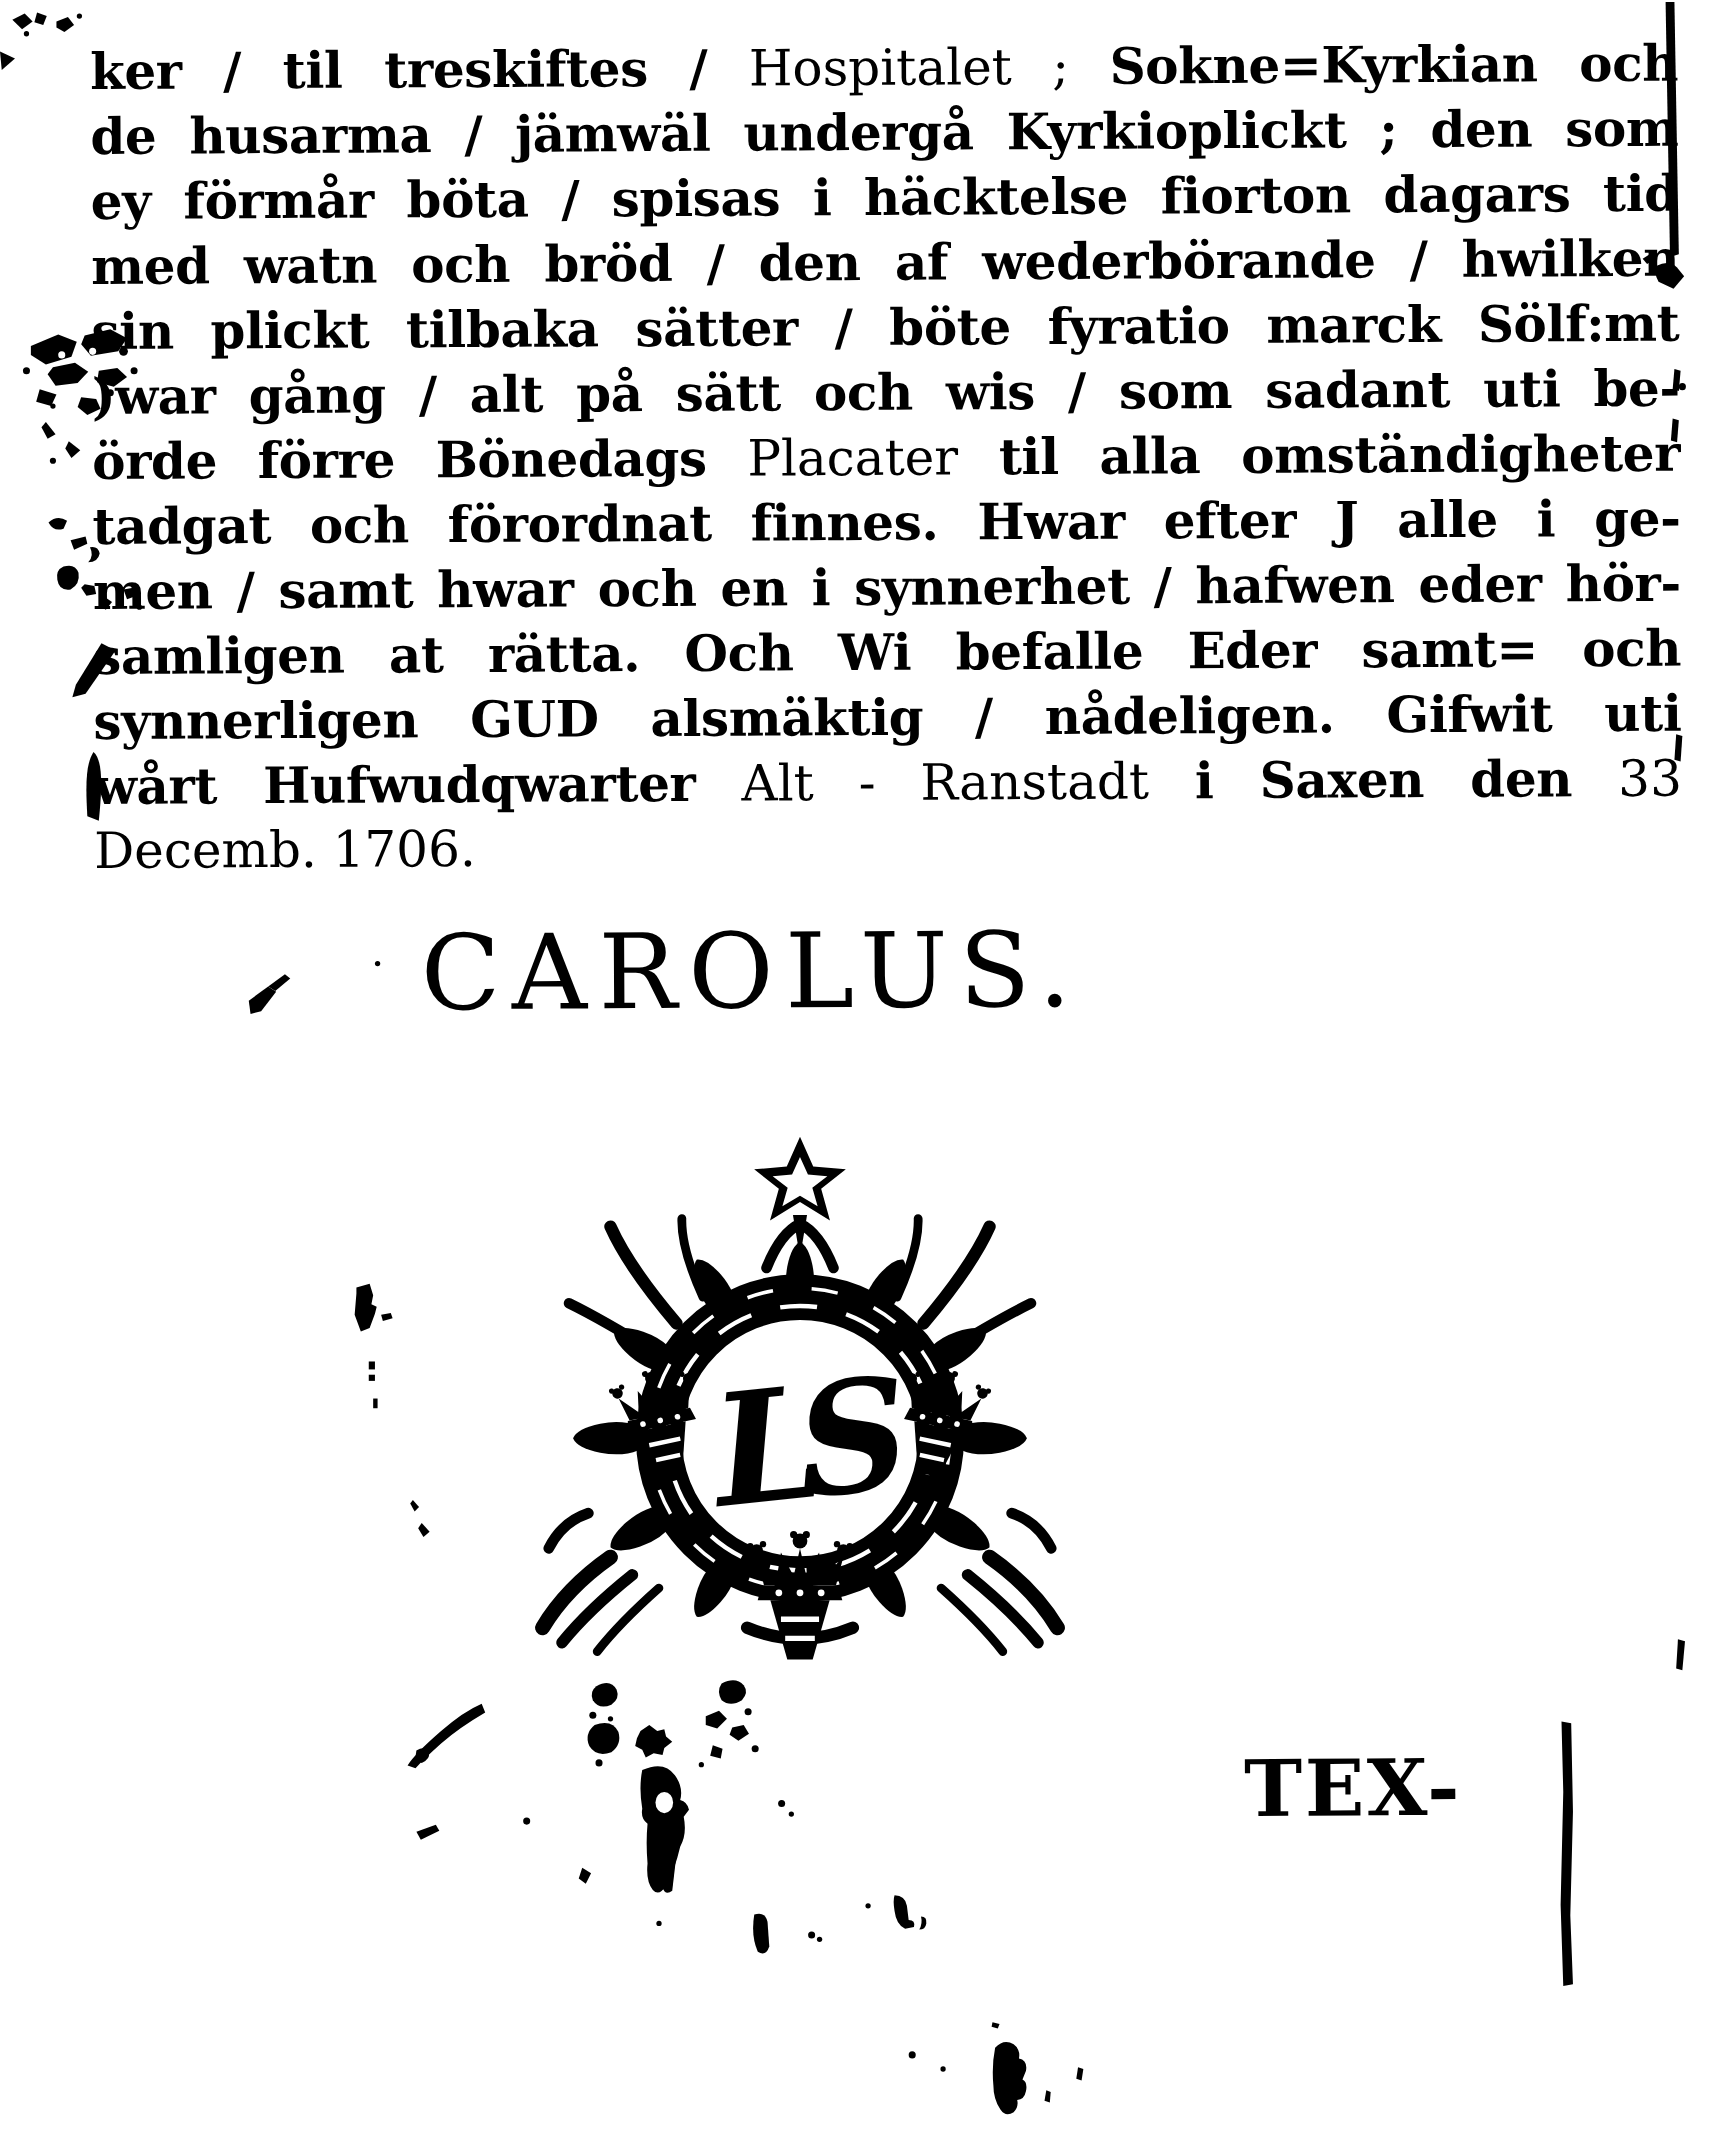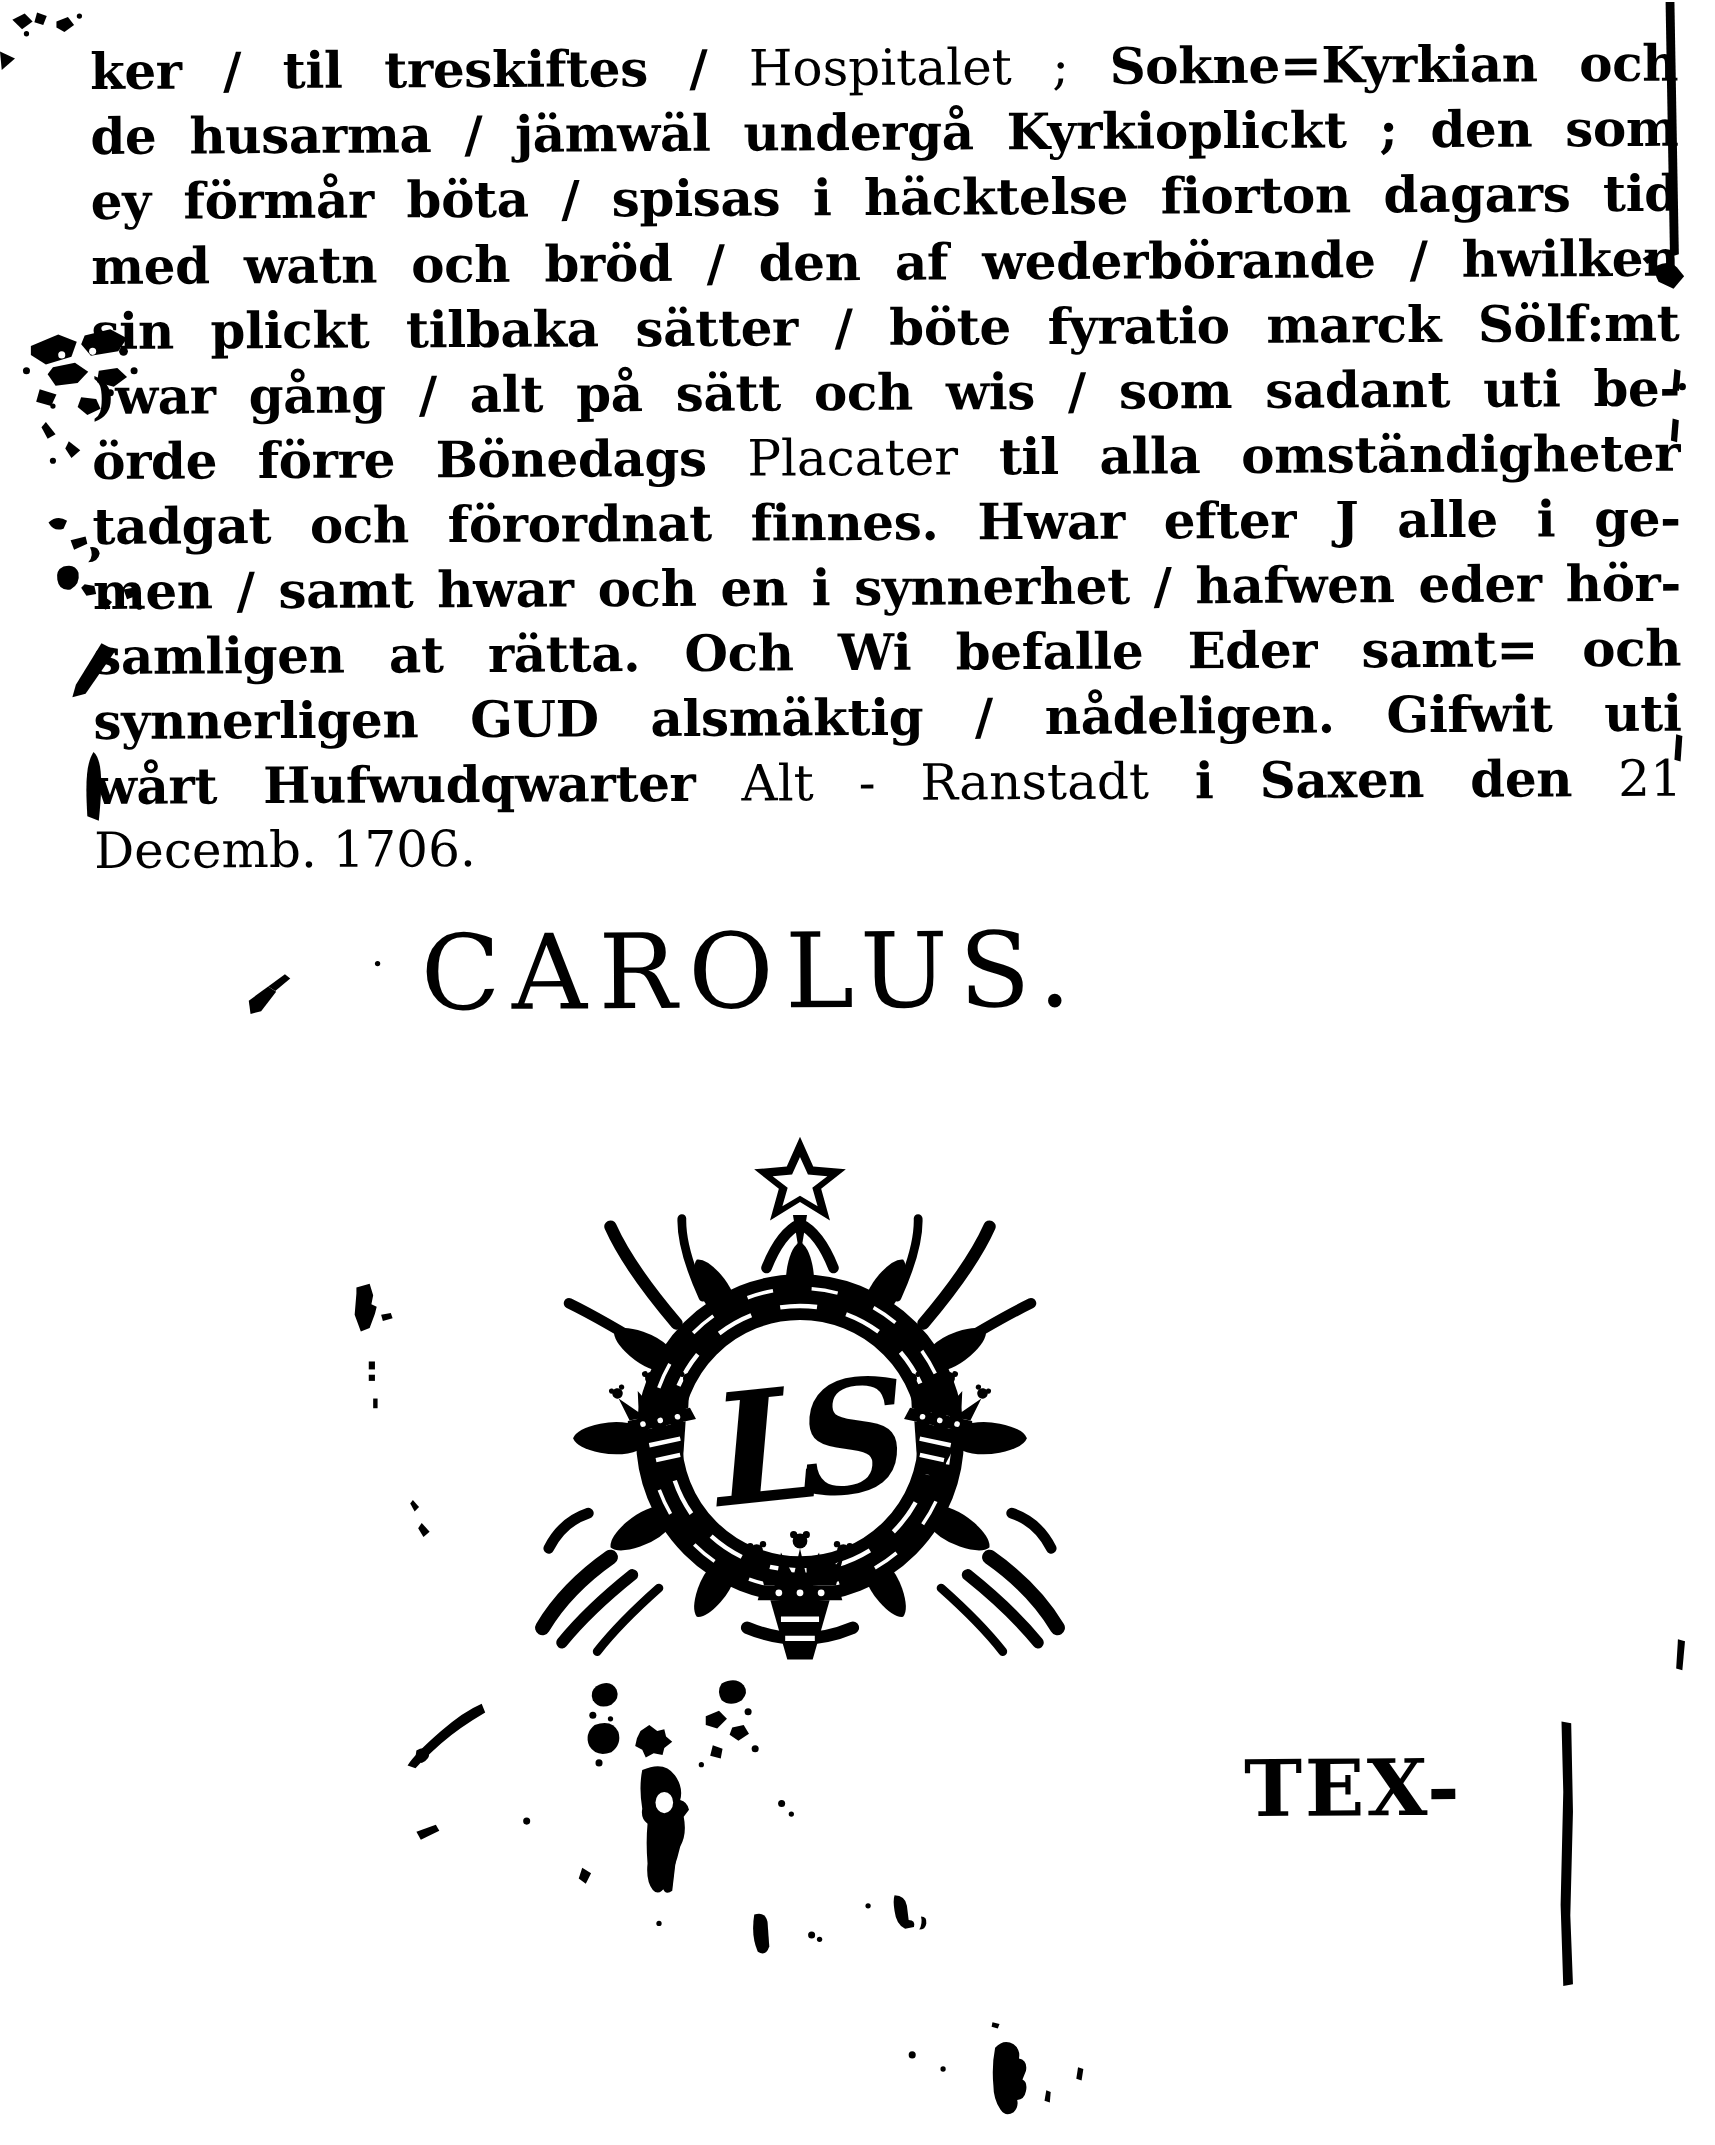--- a/index.html
+++ b/index.html
@@ -47,21 +47,21 @@
       <div class="text-line"><span class="fraktur">de husarma / jämwäl undergå Kyrkioplickt ; den som</span></div>
       <div class="text-line"><span class="fraktur">ey förmår böta / spisas i häcktelse fiorton dagars tid</span></div>
       <div class="text-line"><span class="fraktur">med watn och bröd / den af wederbörande / hwilken</span></div>
       <div class="text-line"><span class="fraktur">sin plickt tilbaka sätter / böte fyratio marck Sölf:mt</span></div>
       <div class="text-line"><span class="fraktur">)war gång / alt på sätt och wis / som sadant uti be-</span></div>
       <div class="text-line"><span class="fraktur">örde förre Bönedags </span><span class="antiqua">Placater</span><span class="fraktur"> til alla omständigheter</span></div>
       <div class="text-line"><span class="fraktur">tadgat och förordnat finnes.  Hwar efter J alle i ge-</span></div>
       <div class="text-line"><span class="fraktur">men / samt hwar och en i synnerhet / hafwen eder hör-</span></div>
       <div class="text-line"><span class="fraktur">samligen at rätta.  Och Wi befalle Eder samt= och</span></div>
       <div class="text-line"><span class="fraktur">synnerligen GUD alsmäktig / nådeligen.  Gifwit uti</span></div>
-      <div class="text-line"><span class="fraktur">wårt Hufwudqwarter </span><span class="antiqua">Alt - Ranstadt</span><span class="fraktur"> i Saxen den </span><span class="antiqua">21</span></div>
+      <div class="text-line"><span class="fraktur">wårt Hufwudqwarter </span><span class="antiqua">Alt - Ranstadt</span><span class="fraktur"> i Saxen den </span><span class="antiqua">33</span></div>
       <div class="text-line no-just"><span class="antiqua">Decemb.  1706.</span></div>
     </div>
 
   <div id="signature">CAROLUS.</div>
 
   <div id="catchword">TEX-</div>
 </div>
 
 <svg id="ornament" viewBox="0 0 620 600" aria-hidden="true">
   <defs>

